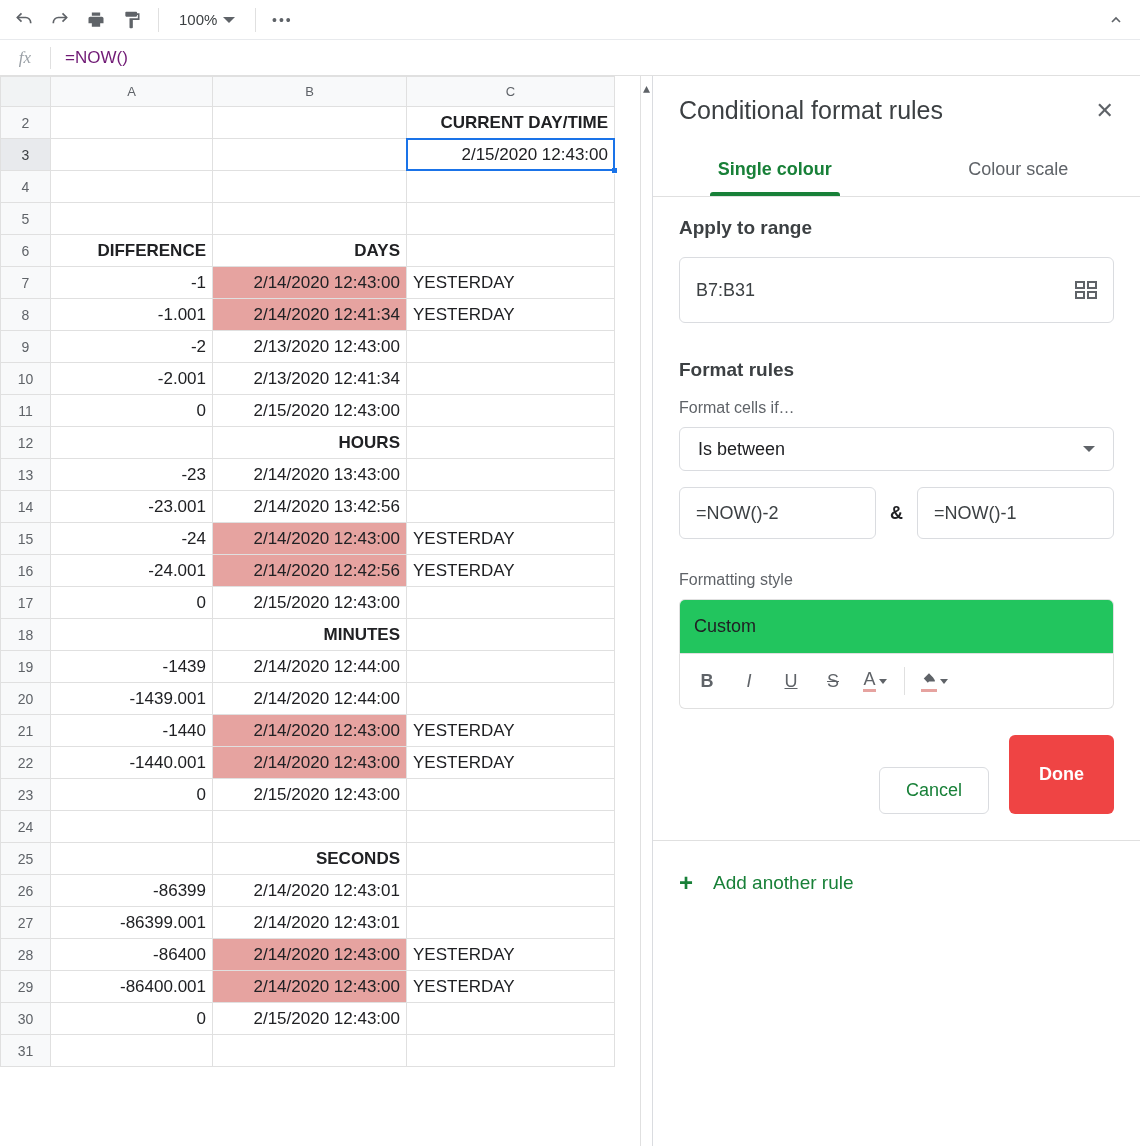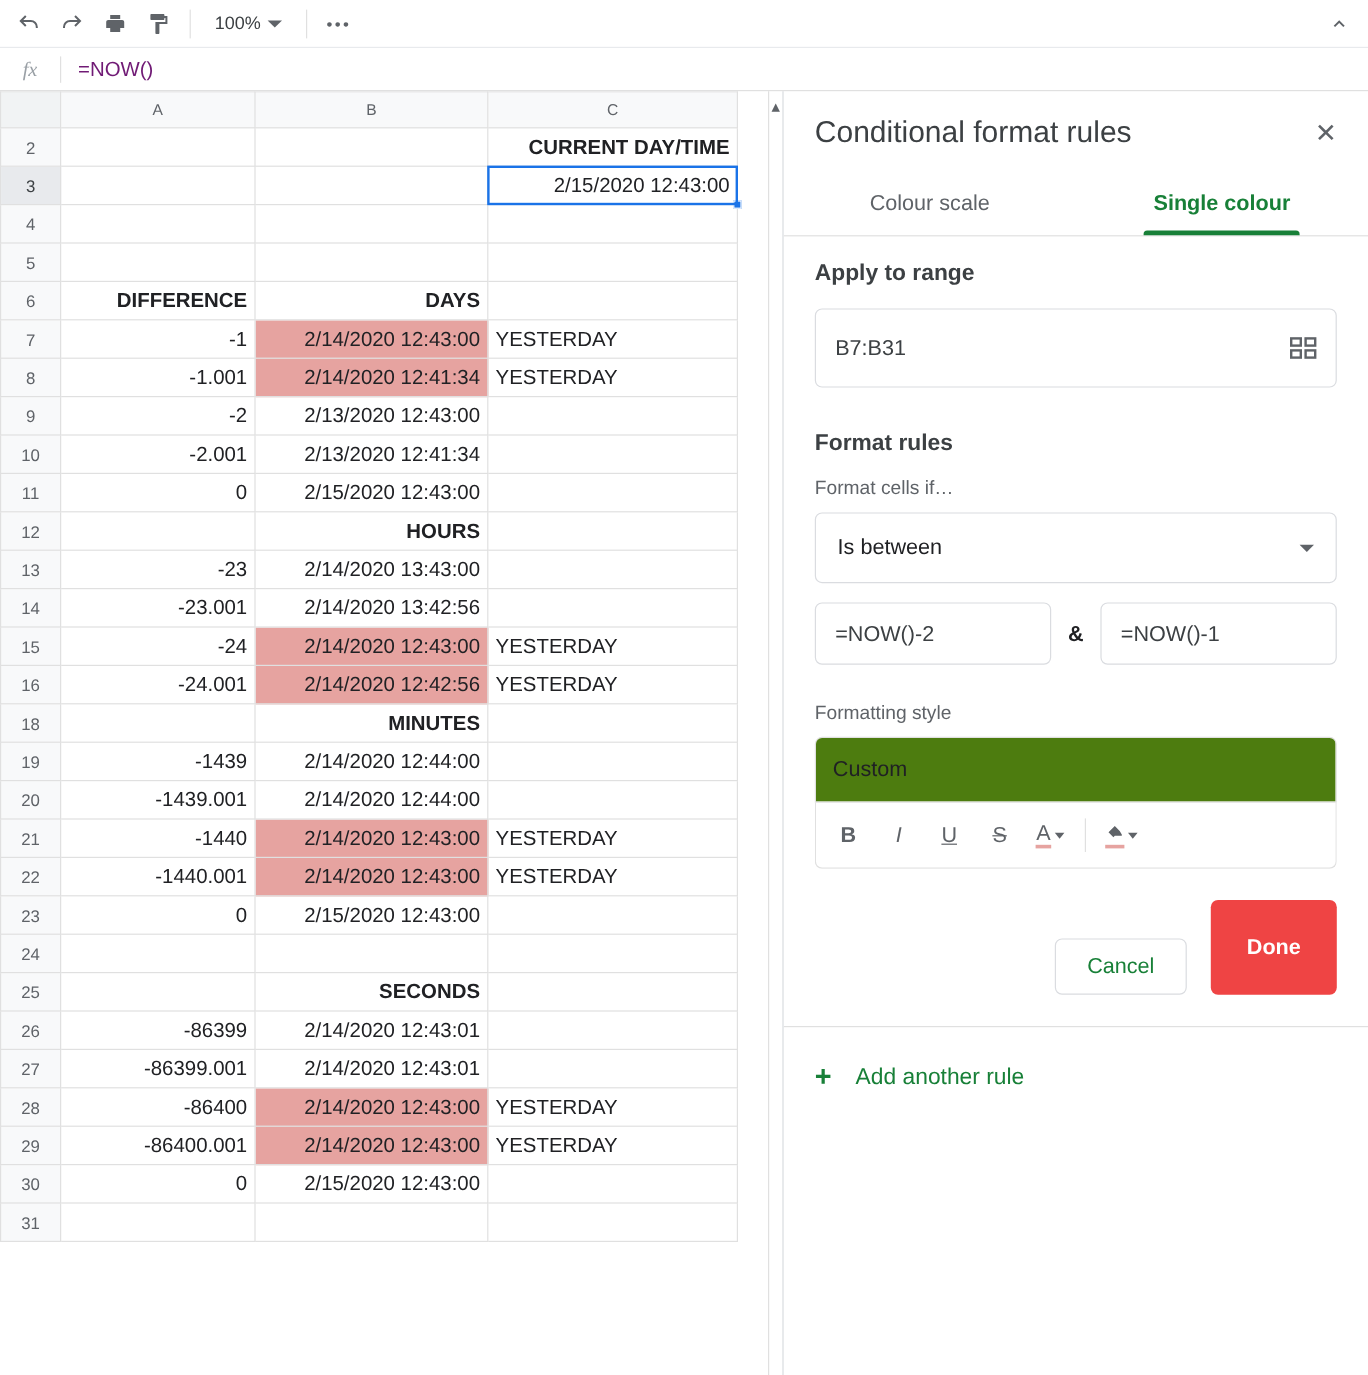--- a/index.html
+++ b/index.html
@@ -227,21 +227,21 @@
       justify-content: space-between;
     }
     .sub-label {
       color: #5f6368;
       font-size: 16px;
       margin: 32px 0 10px 0;
     }
     .select-box {
       border: 1px solid #dadce0;
       border-radius: 6px;
-      height: 59px;
+      height: 44px;
       display: flex;
       align-items: center;
       justify-content: space-between;
       padding: 0 18px;
       font-size: 18px;
       cursor: pointer;
     }
     .between-row {
       display: flex;
       align-items: center;
@@ -254,21 +254,21 @@
       font-size: 18px;
     }
     .amp { font-weight: 700; font-size: 18px; }
     .format-preview {
       border: 1px solid #e0e0e0;
       border-radius: 6px 6px 0 0;
       margin-top: 10px;
       overflow: hidden;
     }
     .format-preview .swatch {
-      background: #4d7c0f;
+      background: #22c55e;
       padding: 16px 14px;
       font-size: 18px;
     }
     .format-toolbar {
       display: flex;
       align-items: center;
       gap: 8px;
       padding: 10px 10px;
       border: 1px solid #e0e0e0;
       border-top: none;
@@ -501,20 +501,26 @@
             <td class="cell ta-right hl">2/14/2020 12:43:00</td>
             <td class="cell ta-left">YESTERDAY</td>
           </tr>
           <tr>
             <td class="rowhdr">16</td>
             <td class="cell ta-right">-24.001</td>
             <td class="cell ta-right hl">2/14/2020 12:42:56</td>
             <td class="cell ta-left">YESTERDAY</td>
           </tr>
           <tr>
+            <td class="rowhdr">17</td>
+            <td class="cell ta-right">0</td>
+            <td class="cell ta-right">2/15/2020 12:43:00</td>
+            <td class="cell ta-left"></td>
+          </tr>
+          <tr>
             <td class="rowhdr">18</td>
             <td class="cell ta-right"></td>
             <td class="cell ta-right bold">MINUTES</td>
             <td class="cell ta-left"></td>
           </tr>
           <tr>
             <td class="rowhdr">19</td>
             <td class="cell ta-right">-1439</td>
             <td class="cell ta-right">2/14/2020 12:44:00</td>
             <td class="cell ta-left"></td>
@@ -598,22 +604,22 @@
   <div class="scroll-gutter">
     <span class="gutter-chevron">▴</span>
   </div>
 
   <div class="panel">
     <div class="panel-header">
       <div class="panel-title">Conditional format rules</div>
       <div class="close-x">✕</div>
     </div>
     <div class="tabs">
+      <div class="tab active">Single colour</div>
       <div class="tab">Colour scale</div>
-      <div class="tab active">Single colour</div>
     </div>
 
     <div class="section">
       <div class="section-label">Apply to range</div>
       <div class="input-box">
         <span>B7:B31</span>
         <span>
             <span class="grid-icon">
               <div></div>
               <div></div>

